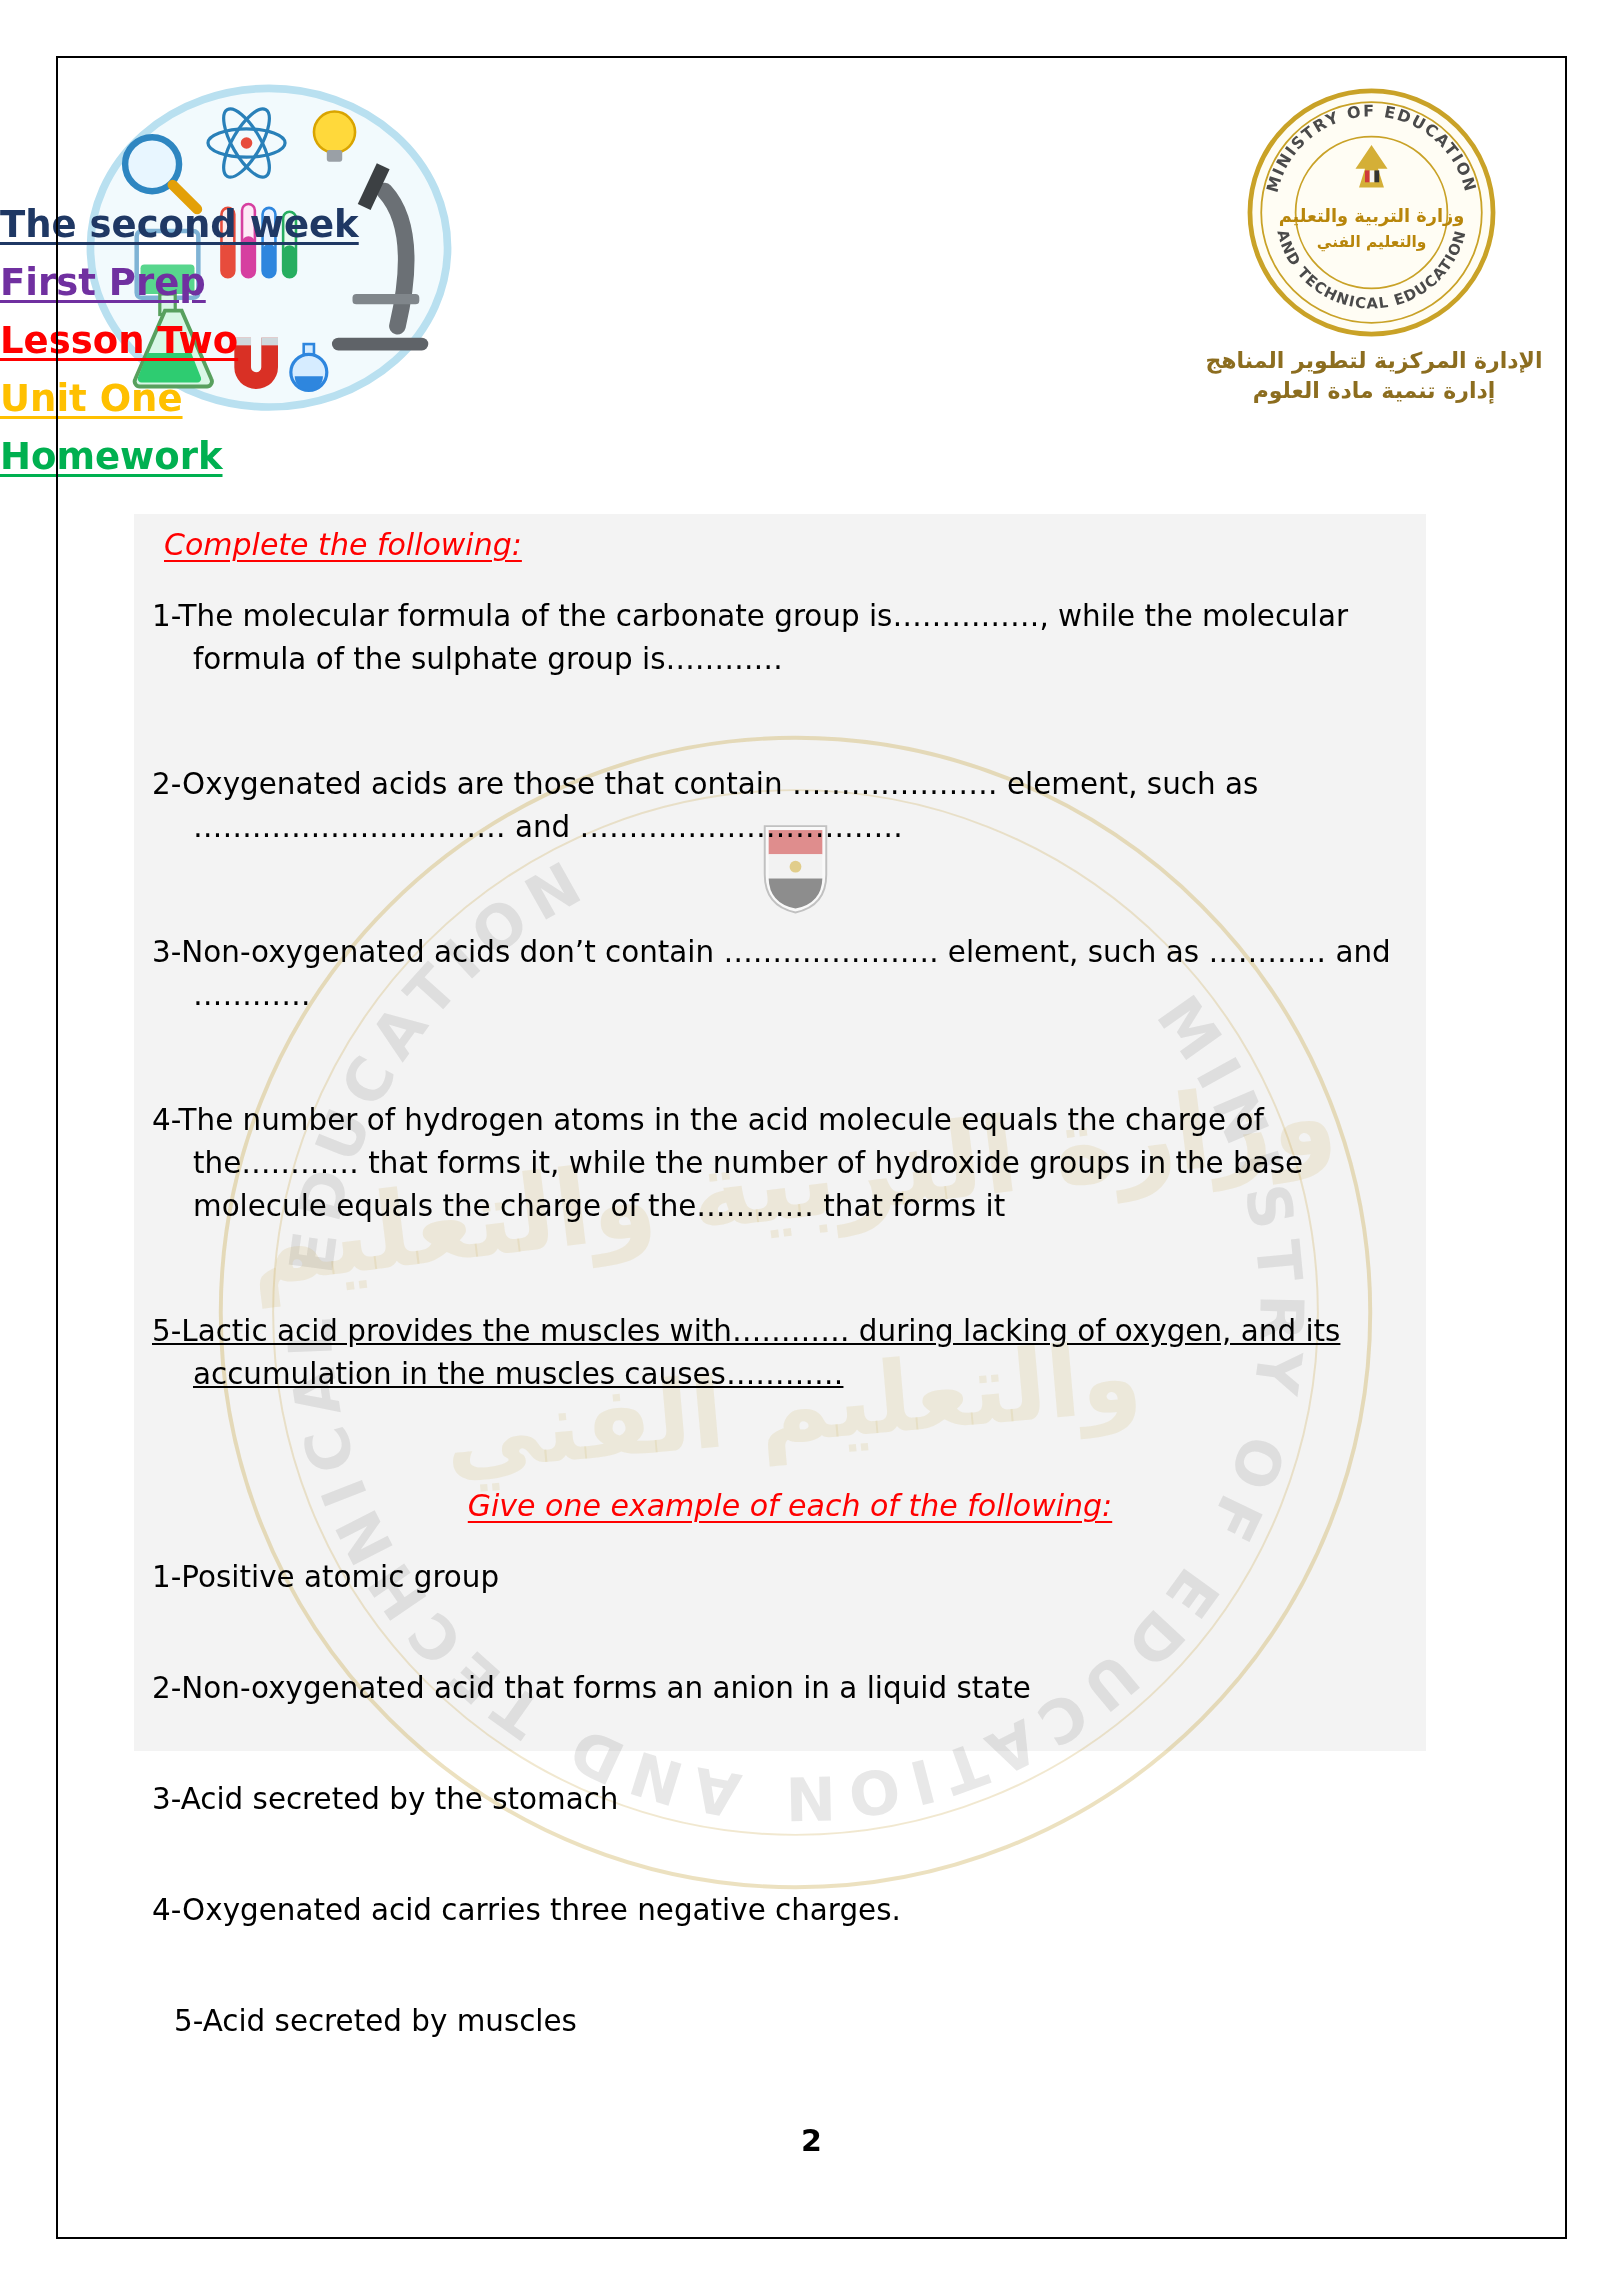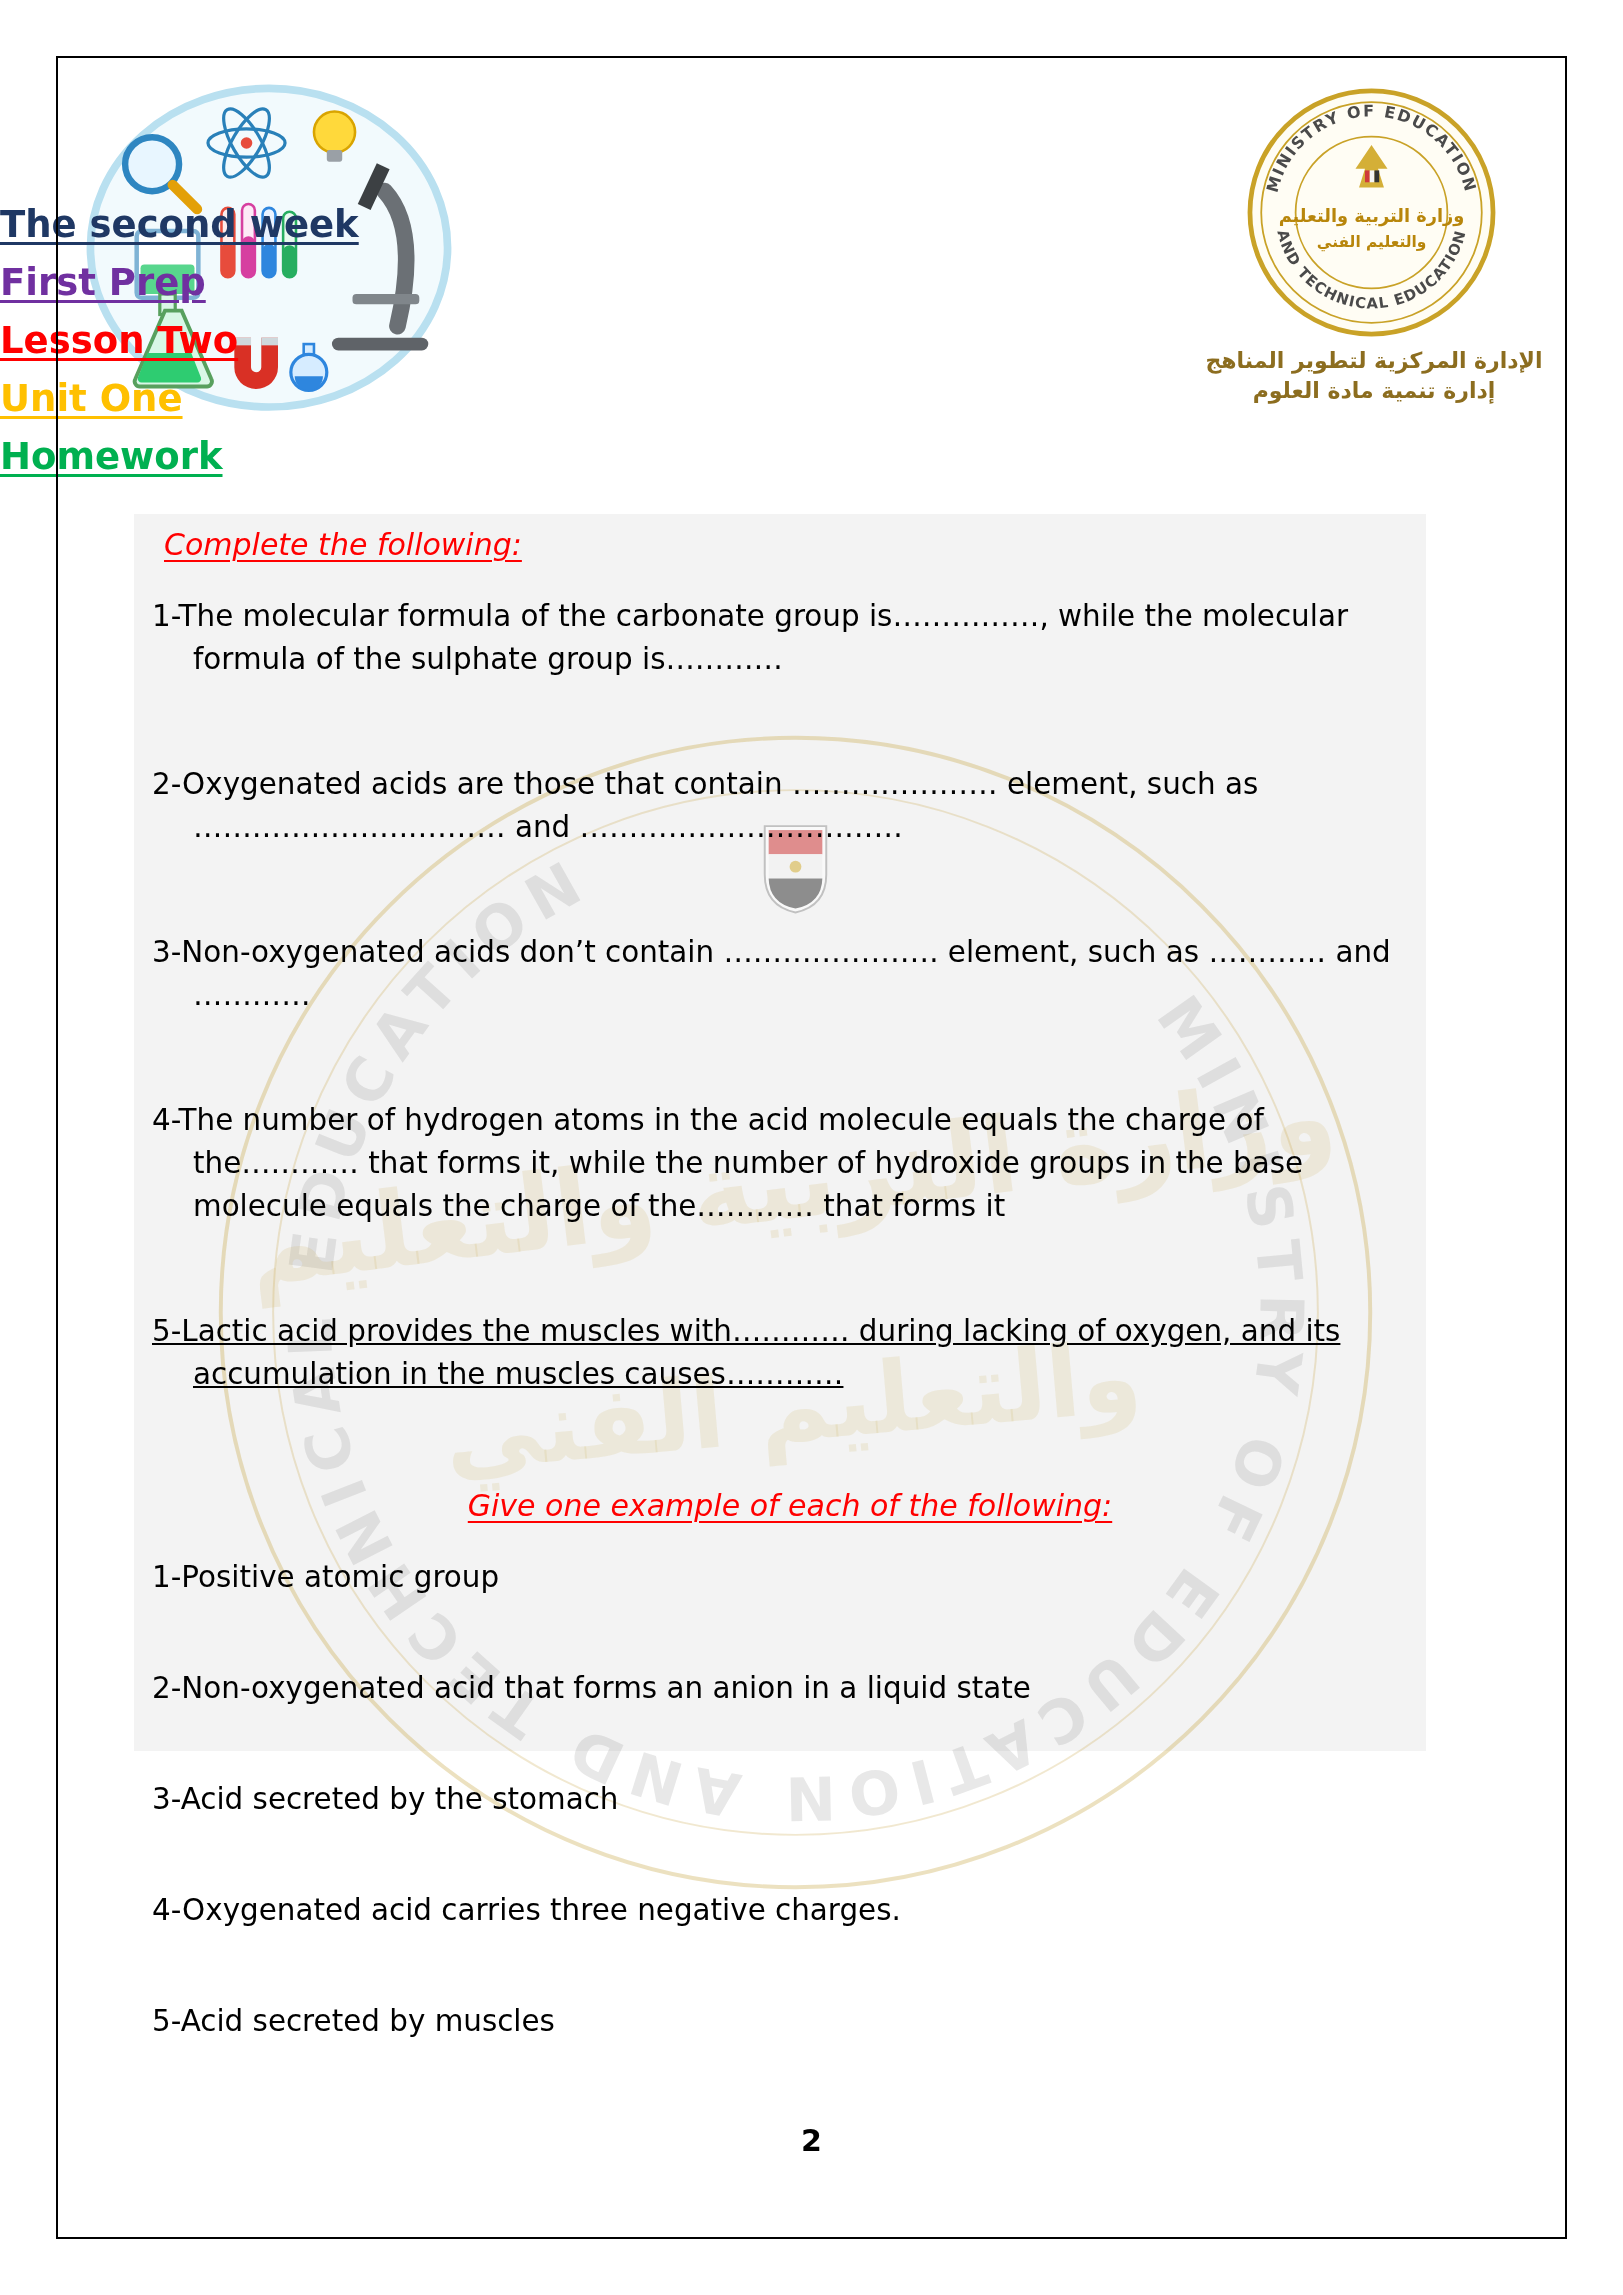--- a/index.html
+++ b/index.html
@@ -97,21 +97,21 @@
     margin: 0 0 29px 12px;
   }
   .section-heading.second { margin: 0 0 29px 0; text-align: center; }
   .item {
     margin: 0 0 82px 0;
     padding-left: 41px;
     text-indent: -41px;
   }
   .item.example { margin: 0 0 68px 0; }
   .item.last-complete { margin-bottom: 88px; text-decoration: underline; }
-  .item.last-example { margin-bottom: 0; }
+  .item.last-example { margin-bottom: 0; margin-left: 22px; }
 
   .page-number {
     position: absolute;
     left: 0; right: 0; top: 2123px;
     text-align: center;
     font-size: 30px;
     font-weight: bold;
     z-index: 4;
   }
 </style>

